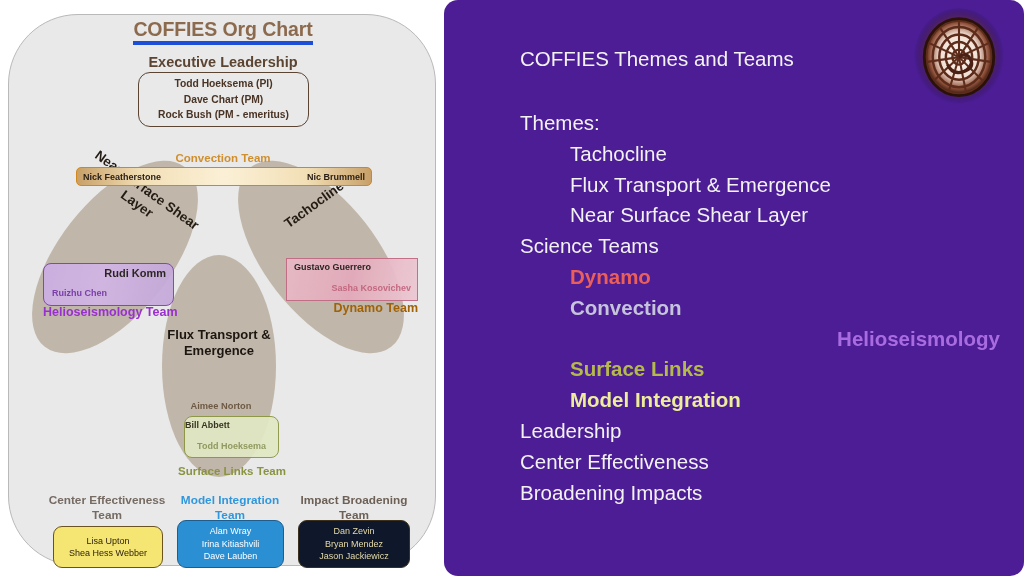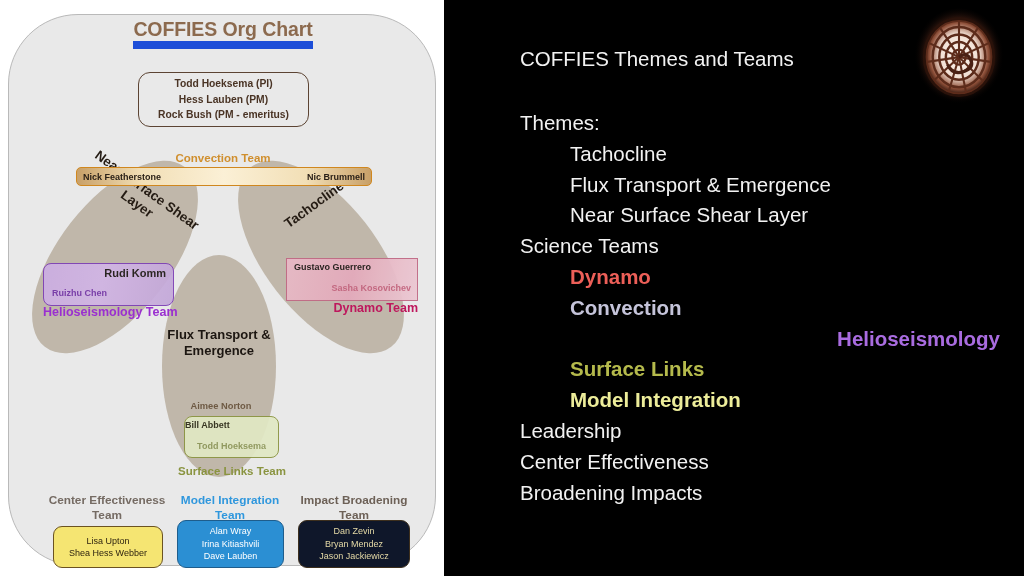--- a/index.html
+++ b/index.html
@@ -25,21 +25,21 @@
   }
 
   #org-title {
     position: absolute; left: 0; top: 3px; width: 428px;
     text-align: center;
     font-size: 19.5px; font-weight: bold; color: #8c6a4e;
     letter-spacing: -0.1px;
     border-bottom: none;
   }
   #org-title span {
-    border-bottom: 8px solid #1d4ed8;
+    border-bottom: 4px solid #1d4ed8;
     padding-bottom: 1px;
   }
   #exec-heading {
     position: absolute; left: 0; top: 39px; width: 428px;
     text-align: center;
     font-size: 14.5px; font-weight: bold; color: #5c4433;
   }
   #exec-box {
     position: absolute; left: 129px; top: 57px; width: 171px; height: 55px;
     border: 1.6px solid #5c4433; border-radius: 12px;
@@ -125,21 +125,21 @@
     position: absolute; left: 277px; top: 243px; width: 132px; height: 43px;
     border: 1.4px solid #c06a85; border-radius: 0;
     background: linear-gradient(100deg,#e7b9c6 0%,#e3aabb 50%,#ecc9d3 100%);
     opacity: 0.95;
   }
   #dynamo-box .m1 { position:absolute; left: 7px; top: 3px; font-size: 9px; font-weight: bold; color: #1f1a17; white-space: nowrap; }
   #dynamo-box .m2 { position:absolute; right: 6px; top: 24px; font-size: 9px; font-weight: bold; color: #c4657f; white-space: nowrap; }
   #dynamo-team-label {
     position: absolute; left: 284px; top: 285px; width: 125px;
     text-align: right;
-    font-size: 12.5px; font-weight: bold; color: #be185d; line-height: 17px;
+    font-size: 12.5px; font-weight: bold; color: #a16207; line-height: 17px;
   }
 
   
   #aimee {
     position: absolute; left: 150px; top: 386px; width: 124px;
     text-align: center; font-size: 9.3px; font-weight: bold; color: #6e5a44;
   }
   #surface-box {
     position: absolute; left: 175px; top: 401px; width: 95px; height: 42px;
     border: 1.4px solid #8a9440; border-radius: 8px;
@@ -177,21 +177,21 @@
   #model-box .member { color: #ffffff; }
   #impact-box {
     left: 289px; top: 505px; width: 112px; height: 48px;
     background: #0f172a; border: 1.5px solid #3d2f1d;
   }
   #impact-box .member { color: #e4d9a6; }
 
   
   #right-panel {
     position: absolute; left: 444px; top: 0; width: 580px; height: 576px;
-    background: #000000; overflow: hidden;
+    background: #4c1d95; overflow: hidden; border-radius: 14px;
   }
   #logo {
     position: absolute; right: 18px; top: 8px; width: 94px; height: 102px;
   }
   #slide-title {
     position: absolute; left: 76px; top: 47px;
     font-size: 20.5px; color: #f2f2f2; white-space: nowrap;
   }
   #themes-list { position: absolute; left: 76px; top: 108px; width: 480px; }
   .line-row { font-size: 20.5px; line-height: 30.8px; white-space: nowrap; color: #f2f2f2; }
@@ -203,24 +203,25 @@
 
 <div id="stage">
 
   <div id="left-panel">
     <div id="org-card">
 
       <div id="org-title">
         <span>COFFIES Org Chart</span>
       </div>
 
+      <div id="exec-heading">Executive Leadership</div>
 
       <div id="exec-box">
         <div class="line">Todd Hoeksema (PI)</div>
-        <div class="line">Hess Lauben (PM)</div>
+        <div class="line">Dave Chart (PM)</div>
         <div class="line">Rock Bush (PM - emeritus)</div>
       </div>
 
       <div id="venn">
         <div class="petal" id="petal-nssl"></div>
         <div class="petal" id="petal-tach"></div>
         <div class="petal" id="petal-flux"></div>
       </div>
 
       <div class="venn-label" id="label-nssl">Near Surface Shear Layer</div>

